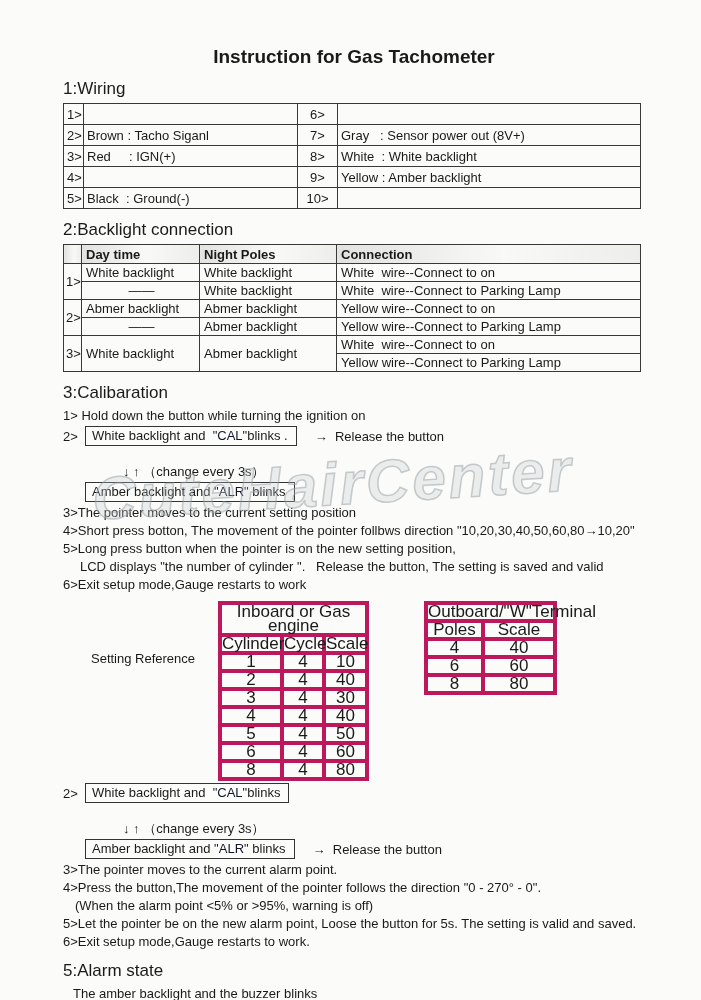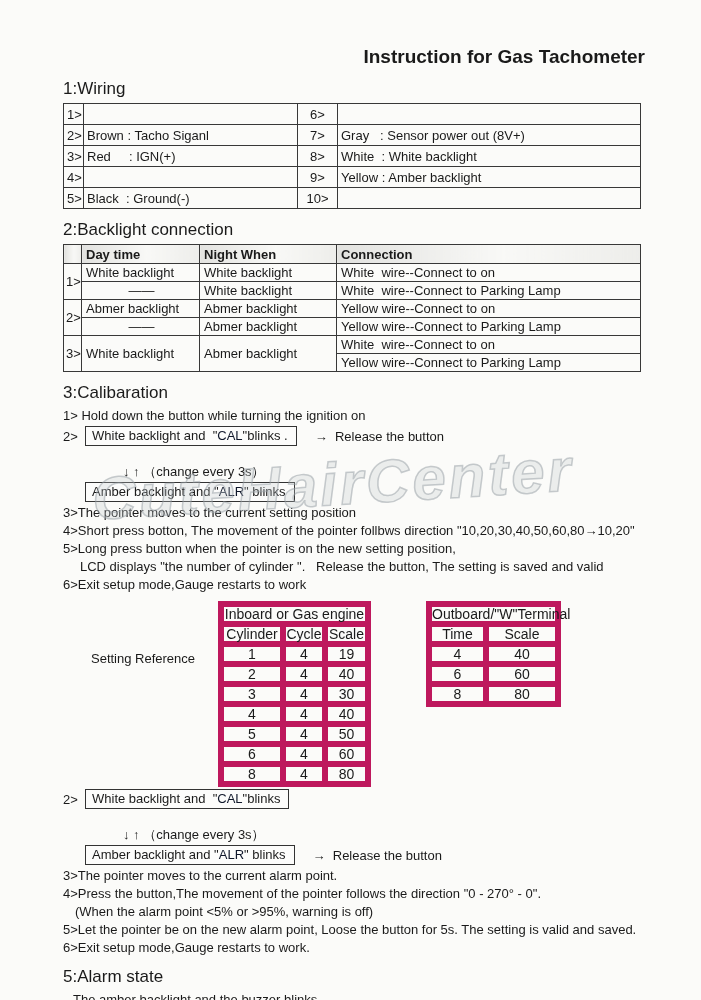--- a/index.html
+++ b/index.html
@@ -19,21 +19,21 @@
     font-size: 60px; font-weight: bold; font-style: italic;
     letter-spacing: 3px; white-space: nowrap;
     color: rgba(195,200,205,0.28);
     -webkit-text-stroke: 1.5px rgba(150,157,163,0.5);
     transform: rotate(-3.5deg);
     pointer-events: none; z-index: 5;
   }
   .content { position: relative; z-index: 2; }
   h1.title {
     font-size: 19px; line-height: 22px; font-weight: bold;
-    text-align: right; margin: 0 0 8px 0;
+    text-align: center; margin: 0 0 8px 0;
   }
   h2.sec {
     font-size: 17px; line-height: 20px; font-weight: normal;
     margin: 11px 0 4px 0;
   }
   table { border-collapse: collapse; table-layout: fixed; }
   table.wiring { width: 577px; }
   table.wiring td {
     border: 1px solid #383838; height: 21px;
     font-size: 13px; padding: 0 2px 0 3px;
@@ -61,22 +61,22 @@
     border: 1.5px solid #333; padding: 1px 8px 2px 6px;
     font-size: 13px; white-space: pre-wrap; background: rgba(255,255,255,0.4);
   }
   .indent-box { margin-left: 22px; }
   .accent { color: #0f172a; }
   .release { margin-left: 18px; white-space: pre-wrap; }
   .cycle { font-size: 13px; line-height: 16px; margin: 18px 0 1px 60px; white-space: pre-wrap; }
   .setref { display: flex; align-items: flex-start; margin-top: 8px; }
   .setref-label { width: 155px; flex: none; padding: 50px 0 0 28px; font-size: 13px; }
   table.tbl-small td {
-    border: 6px solid #be185d; text-align: center;
-    font-size: 14px; height: 15px; line-height: 14px; padding: 0;
+    border: 4px solid #be185d; text-align: center;
+    font-size: 17px; height: 15px; line-height: 14px; padding: 0;
   }
   table.inboard { width: 147px; }
   table.outboard { width: 129px; margin-left: 55px; }
   .sec5-text { font-size: 13px; line-height: 17px; margin: 2px 0 0 10px; white-space: pre-wrap; }
 </style>
 </head>
 <body>
 
 <div class="page">
   <div class="watermark">CuteHairCenter</div>
@@ -131,21 +131,21 @@
       <colgroup>
           <col style="width:18px">
           <col style="width:118px">
           <col style="width:137px">
           <col style="width:304px">
         </colgroup>
       <tbody>
           <tr>
         <th></th>
         <th>Day time</th>
-        <th>Night When</th>
+        <th>Night Poles</th>
         <th>Connection</th>
       </tr>
       <tr>
         <td class="glabel" rowspan="2">1&gt;</td>
         <td>White backlight</td>
         <td>White backlight</td>
         <td>White  wire--Connect to on</td>
       </tr>
       <tr>
         <td class="dash">——</td>
@@ -205,21 +205,21 @@
           <td colspan="3">Inboard or Gas engine</td>
         </tr>
         <tr>
           <td>Cylinder</td>
           <td>Cycle</td>
           <td>Scale</td>
         </tr>
         <tr>
           <td>1</td>
           <td>4</td>
-          <td>19</td>
+          <td>10</td>
         </tr>
         <tr>
           <td>2</td>
           <td>4</td>
           <td>40</td>
         </tr>
         <tr>
           <td>3</td>
           <td>4</td>
           <td>30</td>
@@ -249,21 +249,21 @@
       <table class="tbl-small outboard">
         <colgroup>
             <col style="width:57px">
             <col style="width:72px">
           </colgroup>
         <tbody>
             <tr>
           <td colspan="2">Outboard/"W"Terminal</td>
         </tr>
         <tr>
-          <td>Time</td>
+          <td>Poles</td>
           <td>Scale</td>
         </tr>
         <tr>
           <td>4</td>
           <td>40</td>
         </tr>
         <tr>
           <td>6</td>
           <td>60</td>
         </tr>

